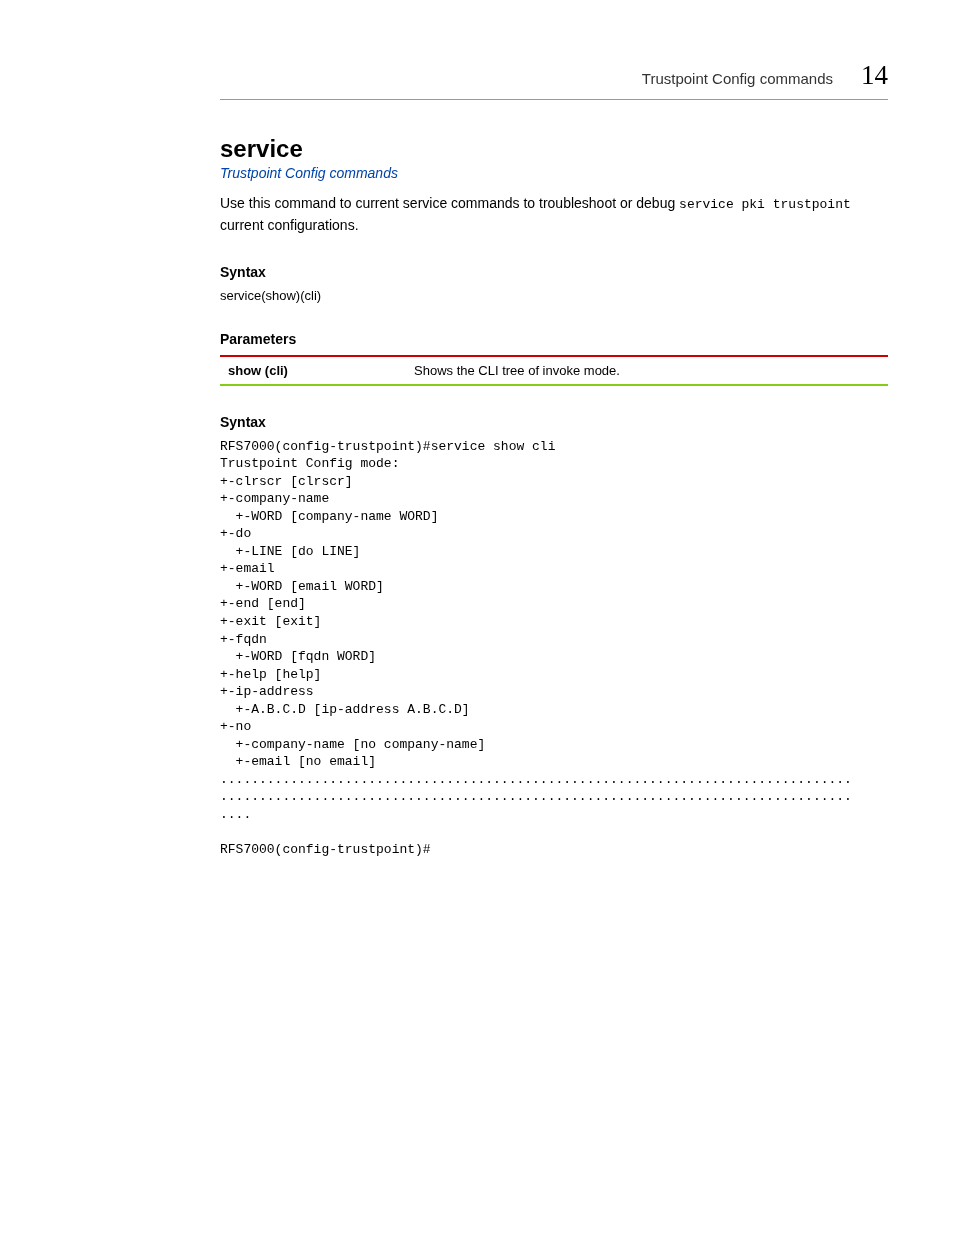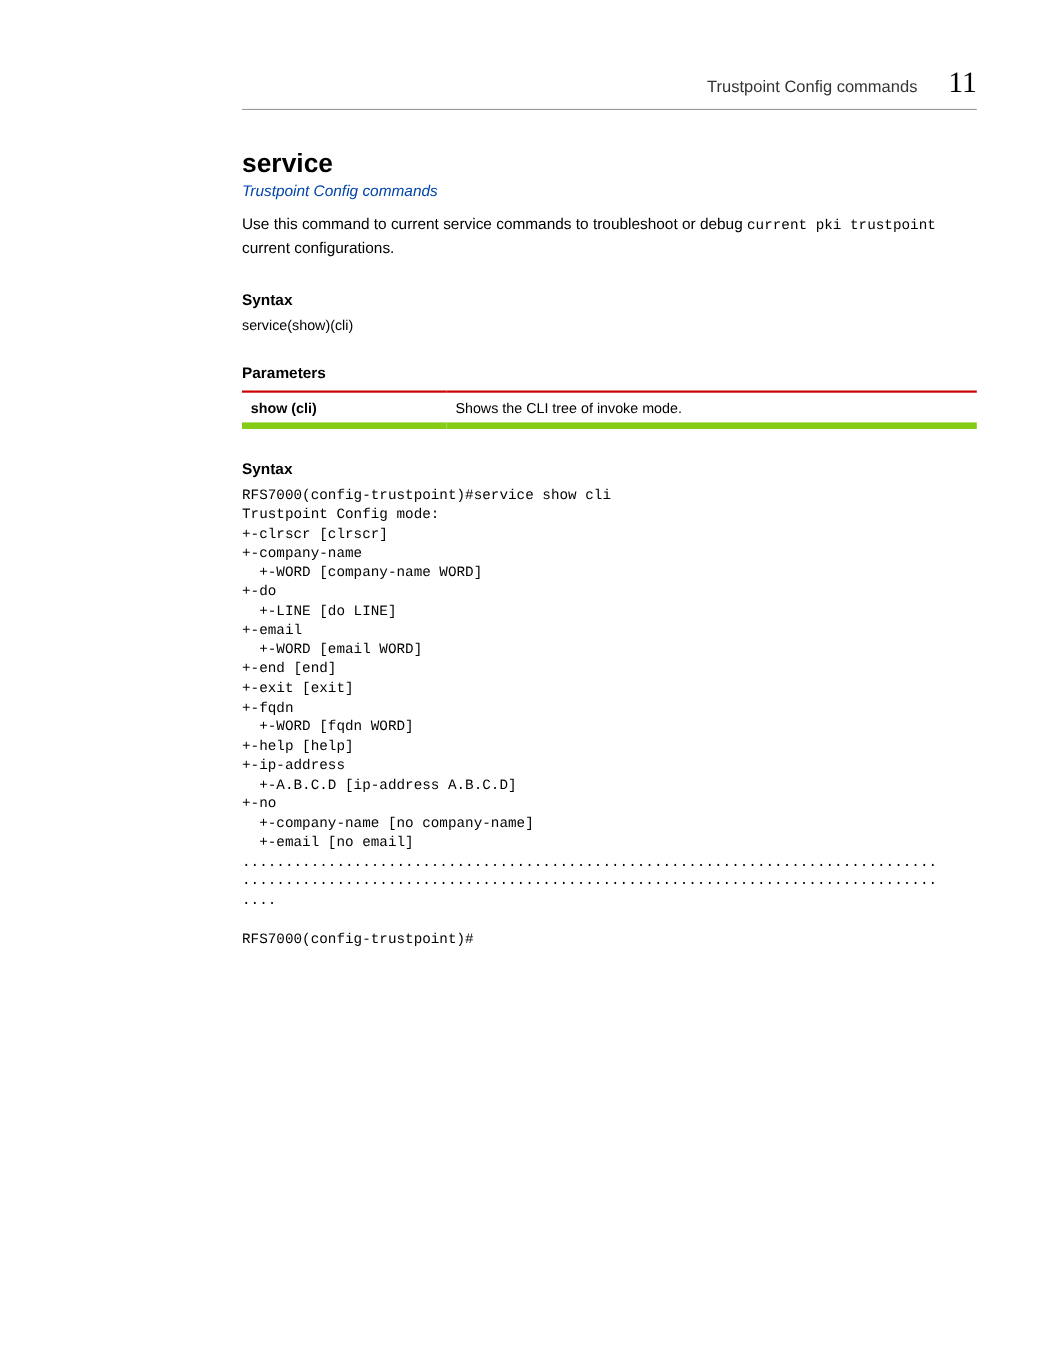--- a/index.html
+++ b/index.html
@@ -78,47 +78,47 @@
     vertical-align: top;
   }
   .param-table .param-name {
     font-weight: bold;
     width: 170px;
   }
   .param-table tr.top-border td {
     border-top: 2px solid #cc0000;
   }
   .param-table tr.bottom-border td {
-    border-bottom: 6px solid #84cc16;
+    border-bottom: 2px solid #84cc16;
     margin-left: 33px;
   }
   .example-block {
     font-family: 'Courier New', Courier, monospace;
     font-size: 13px;
     line-height: 1.35;
     white-space: pre;
     margin-top: 8px;
   }
 </style>
 </head>
 <body>
 
 <div class="page">
 
   <div class="header">
     <span class="header-text">Trustpoint Config commands</span>
-    <span class="chapter-num">11</span>
+    <span class="chapter-num">14</span>
   </div>
 
   <h1 class="title">service</h1>
 
   <div class="link">Trustpoint Config commands</div>
 
   <div class="body-text">
-    <span>Use this command to current service commands to troubleshoot or debug </span><span class="mono-inline">current pki trustpoint</span><span> current configurations.</span>
+    <span>Use this command to current service commands to troubleshoot or debug </span><span class="mono-inline">service pki trustpoint</span><span> current configurations.</span>
   </div>
 
   <div class="section-head">Syntax</div>
   <div class="syntax-block">service(show)(cli)</div>
 
   <div class="section-head">Parameters</div>
   <table class="param-table">
     <tbody>
         <tr class="top-border bottom-border">
       <td class="param-name">show (cli)</td>

